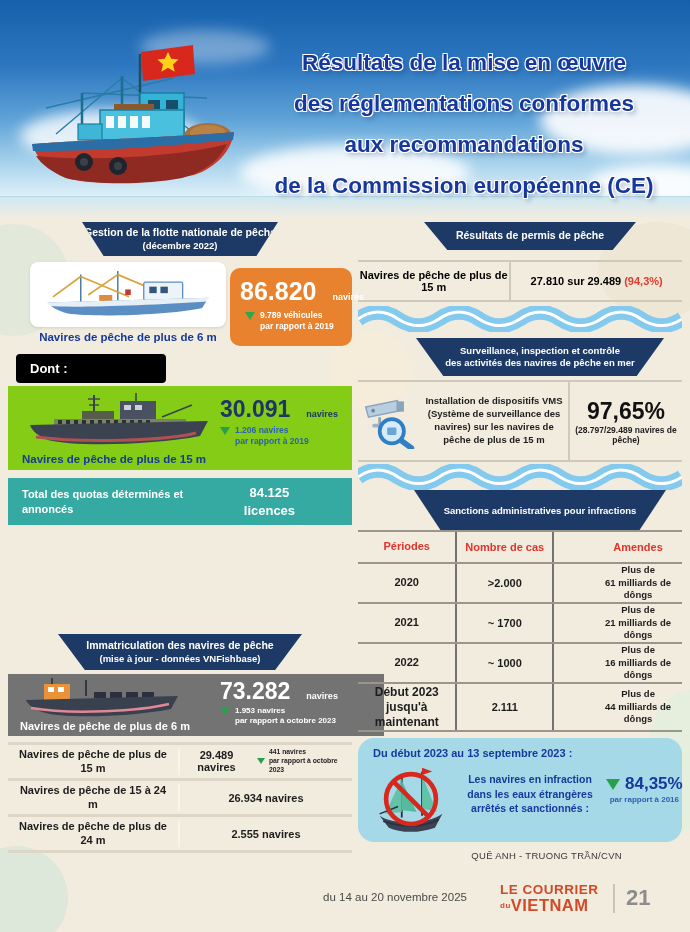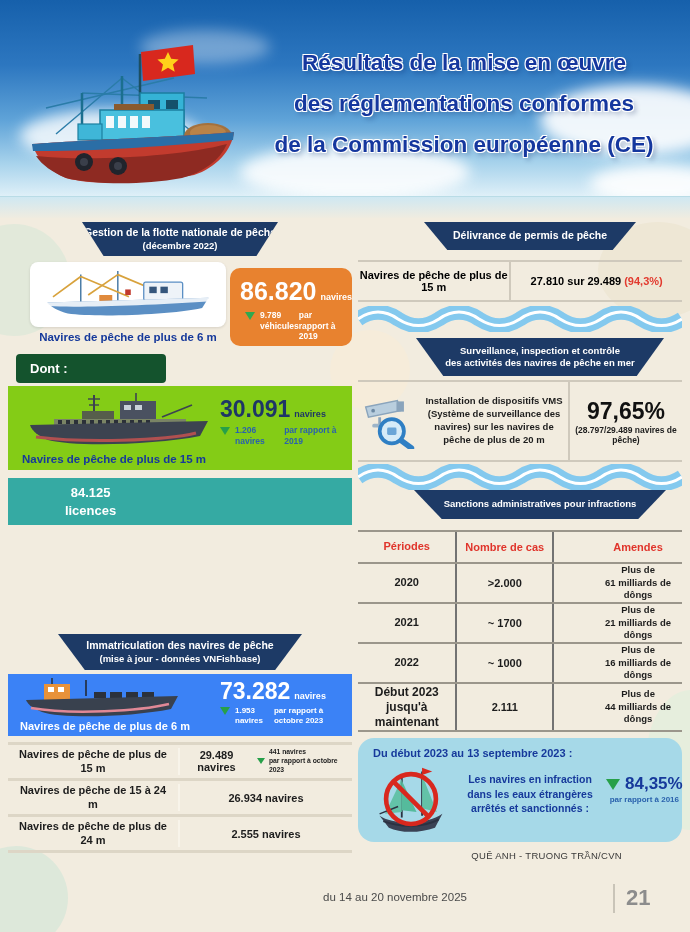--- a/index.html
+++ b/index.html
@@ -28,56 +28,56 @@
     position:absolute; background:#1d3a66; color:#fff; text-align:center; font-weight:bold;
     clip-path:polygon(0 0,100% 0,89% 100%,11% 100%);
     display:flex; flex-direction:column; justify-content:center; line-height:1.3;
   }
   .ribbon .l1 { font-size:10.5px; }
   .ribbon .l2 { font-size:9.5px; }
   .tri { display:inline-block; width:0; height:0;
     border-left:5px solid transparent; border-right:5px solid transparent;
     border-top:8px solid #27a049; }
   .tri.big { border-left-width:7px; border-right-width:7px; border-top-width:11px; }
-  .stat-line { display:flex; align-items:baseline; gap:4px; }
+  .stat-line { display:flex; align-items:baseline; gap:16px; }
   .delta { display:flex; gap:5px; align-items:flex-start; }
-  .delta .col { display:flex; flex-direction:row; line-height:1.25; }
+  .delta .col { display:flex; flex-direction:column; line-height:1.25; }
   
   #card-white { position:absolute; left:30px; top:262px; width:196px; height:65px;
     background:#fff; border-radius:8px; box-shadow:0 1px 3px rgba(0,0,0,.12);
     display:flex; align-items:center; justify-content:center; }
   #caption-6m { position:absolute; left:12px; top:331px; width:232px; text-align:center;
     color:#16399b; font-weight:bold; font-size:11.5px; }
   #orange-box { position:absolute; left:230px; top:268px; width:122px; height:78px;
     background:#e8822f; border-radius:10px; color:#fff; padding:9px 8px 6px 10px; }
   #orange-box .val { font-size:25px; font-weight:bold; }
   #orange-box .unit { font-size:9px; font-weight:bold; }
   #orange-box .delta { margin-top:4px; padding-left:5px; font-size:8.5px; font-weight:bold; }
   #dont-box { position:absolute; left:16px; top:354px; width:150px; height:29px;
-    background:#14532d; border-radius:4px; color:#fff; font-weight:bold; font-size:13px;
+    background:#000000; border-radius:4px; color:#fff; font-weight:bold; font-size:13px;
     line-height:29px; padding-left:14px; }
   #panel15 { position:absolute; left:8px; top:386px; width:344px; height:84px; background:#84cc16; }
   #panel15 .cap { position:absolute; left:14px; bottom:5px; color:#16399b; font-weight:bold; font-size:11.5px; }
   #panel15 .val { font-size:23px; font-weight:bold; color:#1e3666; }
   #panel15 .unit { font-size:9px; font-weight:bold; color:#1e3666; }
   #panel15 .delta { margin-top:2px; font-size:8.5px; font-weight:bold; color:#2a62ad; }
   #stat15 { position:absolute; left:212px; top:10px; }
   #teal-header { position:absolute; left:8px; top:478px; width:344px; height:47px;
     background:#35aaa3; color:#fff; display:flex; align-items:center; font-weight:bold; }
   #teal-header .lft { width:52%; padding-left:14px; font-size:11px; line-height:1.3; }
   #teal-header .rgt { width:48%; text-align:center; font-size:13px; line-height:1.35; }
   .trow { display:flex; align-items:center; border-bottom:3px solid #ddd6c6; }
   .trow .lc { width:50%; text-align:center; font-weight:bold; font-size:11px; color:#1d1d1d;
     border-right:2px solid #f8f4ea; padding:0 6px; line-height:1.25; }
   .trow .vc { width:50%; text-align:center; font-weight:bold; font-size:11px; color:#1d1d1d;
     display:flex; align-items:center; justify-content:center; gap:4px; }
   #quota-rows { position:absolute; left:8px; top:525px; width:344px; }
   #quota-rows .trow { height:33px; }
-  #panel-immat { position:absolute; left:8px; top:674px; width:344px; height:62px;
-    background:#3b82f6; color:#fff; }
+  #panel-immat { position:absolute; left:8px; top:674px; width:376px; height:62px;
+    background:#737373; color:#fff; }
   #panel-immat .cap { position:absolute; left:12px; bottom:4px; font-weight:bold; font-size:11px; }
   #panel-immat .val { font-size:23px; font-weight:bold; }
   #panel-immat .unit { font-size:9px; font-weight:bold; }
   #panel-immat .delta { margin-top:1px; font-size:8px; font-weight:bold; }
   #stat-immat { position:absolute; left:212px; top:4px; }
   #immat-rows { position:absolute; left:8px; top:742px; width:344px; border-top:3px solid #ddd6c6; }
   #immat-rows .trow { height:36px; }
   .mini { font-size:6.8px; font-weight:bold; line-height:1.3; text-align:left; }
   
   .hrule-row { position:absolute; left:358px; width:324px; border-top:2px solid #cfc9bc;
@@ -175,20 +175,21 @@
       <path d="M14,118 C70,124 160,118 205,106 C198,122 182,134 160,140 C116,148 70,146 44,140 C30,134 20,127 14,118 Z" fill="#8e2a22"></path>
       <circle cx="62" cy="124" r="9" fill="#20242c"></circle>
         <circle cx="62" cy="124" r="4" fill="#3a3f4a"></circle>
       <circle cx="96" cy="128" r="9" fill="#20242c"></circle>
         <circle cx="96" cy="128" r="4" fill="#3a3f4a"></circle>
     </svg>
 
     <div id="title">
       <div>Résultats de la mise en œuvre</div>
       <div>des réglementations conformes</div>
+      <div>aux recommandations</div>
       <div>de la Commission européenne (CE)</div>
     </div>
   </div>
 
   <div class="ribbon" style="left:82px; top:222px; width:196px; height:34px;">
     <div class="l1">Gestion de la flotte nationale de pêche</div>
     <div class="l2">(décembre 2022)</div>
   </div>
 
   <div id="card-white">
@@ -265,20 +266,21 @@
         <span class="col">
           <span>1.206 navires</span>
           <span>par rapport à 2019</span>
         </span>
       </div>
     </div>
     <div class="cap">Navires de pêche de plus de 15 m</div>
   </div>
 
   <div id="teal-header">
+    <div class="lft">Total des quotas déterminés et annoncés</div>
     <div class="rgt">
       <div>84.125</div>
       <div>licences</div>
     </div>
   </div>
 
 
   <div class="ribbon" style="left:58px; top:634px; width:244px; height:36px;">
     <div class="l1">Immatriculation des navires de pêche</div>
     <div class="l2">(mise à jour - données VNFishbase)</div>
@@ -332,21 +334,21 @@
       <div class="lc">Navires de pêche de 15 à 24 m</div>
       <div class="vc">26.934 navires</div>
     </div>
     <div class="trow">
       <div class="lc">Navires de pêche de plus de 24 m</div>
       <div class="vc">2.555 navires</div>
     </div>
   </div>
 
   <div class="ribbon" style="left:424px; top:222px; width:212px; height:28px;">
-    <div class="l1">Délivrance de permis de pêche</div>
+    <div class="l1">Résultats de permis de pêche</div>
   </div>
 
   <div class="hrule-row" id="permis-row">
     <div class="lc">Navires de pêche de plus de 15 m</div>
     <div class="divline"></div>
     <div class="vc">
       <span>27.810 sur 29.489</span>
       <span class="red">(94,3%)</span>
     </div>
   </div>
@@ -367,34 +369,34 @@
         <path d="M5,15 L39,8 L42,19 L8,26 Z" fill="#b9cede" stroke="#8aa4bc" stroke-width="1.5"></path>
         <rect x="38" y="9" width="8" height="11" fill="#8aa4bc"></rect>
         <circle cx="13" cy="19" r="2" fill="#6d89a3"></circle>
         <line x1="20" y1="26" x2="20" y2="34" stroke="#8aa4bc" stroke-width="3"></line>
         <rect x="12" y="33" width="16" height="4" rx="2" fill="#9db4c8"></rect>
         <circle cx="33" cy="41" r="13" fill="#d6ebf8" stroke="#2f7fc4" stroke-width="4"></circle>
         <rect x="28" y="37" width="10" height="8" rx="1.5" fill="#2f7fc4" opacity=".65"></rect>
         <line x1="43" y1="51" x2="54" y2="59" stroke="#2f7fc4" stroke-width="6" stroke-linecap="round"></line>
       </svg>
     </div>
-    <div class="lbl">Installation de dispositifs VMS (Système de surveillance des navires) sur les navires de pêche de plus de 20 m</div>
+    <div class="lbl">Installation de dispositifs VMS (Système de surveillance des navires) sur les navires de pêche de plus de 15 m</div>
     <div class="divline"></div>
     <div class="vc">
       <div class="pct">97,65%</div>
       <div class="sub">(28.797/29.489 navires de pêche)</div>
     </div>
   </div>
 
   <svg class="wave" style="top:464px;" viewBox="0 0 324 26">
     <path d="M0,13 C13,4 27,4 40,13 C54,22 67,22 81,13 C94,4 108,4 121,13 C135,22 148,22 162,13 C175,4 189,4 202,13 C216,22 229,22 243,13 C256,4 270,4 283,13 C297,22 310,22 324,13" fill="none" stroke="#84c9ee" stroke-width="15"></path>
     <path d="M0,13 C13,4 27,4 40,13 C54,22 67,22 81,13 C94,4 108,4 121,13 C135,22 148,22 162,13 C175,4 189,4 202,13 C216,22 229,22 243,13 C256,4 270,4 283,13 C297,22 310,22 324,13" fill="none" stroke="#ffffff" stroke-width="3"></path>
   </svg>
 
-  <div class="ribbon" style="left:414px; top:490px; width:252px; height:29px;gap:48px;">
+  <div class="ribbon" style="left:414px; top:490px; width:252px; height:42px;gap:48px;">
     <div class="l2">Sanctions administratives pour infractions</div>
   </div>
 
   <div id="sanctions-table">
     <div class="srow head">
       <div class="c1">Périodes</div>
       <div class="c2">Nombre de cas</div>
       <div class="c3" style="font-size:11px;">Amendes</div>
     </div>
     <div class="srow r">
@@ -459,16 +461,22 @@
         <span class="tri big"></span>
         <span class="pct">84,35%</span>
       </div>
       <div class="sub" style="text-align:center;">par rapport à 2016</div>
     </div>
   </div>
 
   <div id="credit">QUÊ ANH - TRUONG TRẦN/CVN</div>
 
   <div id="footer-date">du 14 au 20 novembre 2025</div>
+  <div id="logo">
+    <div class="l1">LE COURRIER</div>
+    <div class="l2">
+      <span class="du">du</span><span>VIETNAM</span>
+    </div>
+  </div>
   <div id="footer-div"></div>
   <div id="page-num">21</div>
 
 </div>
 
 </body></html>

